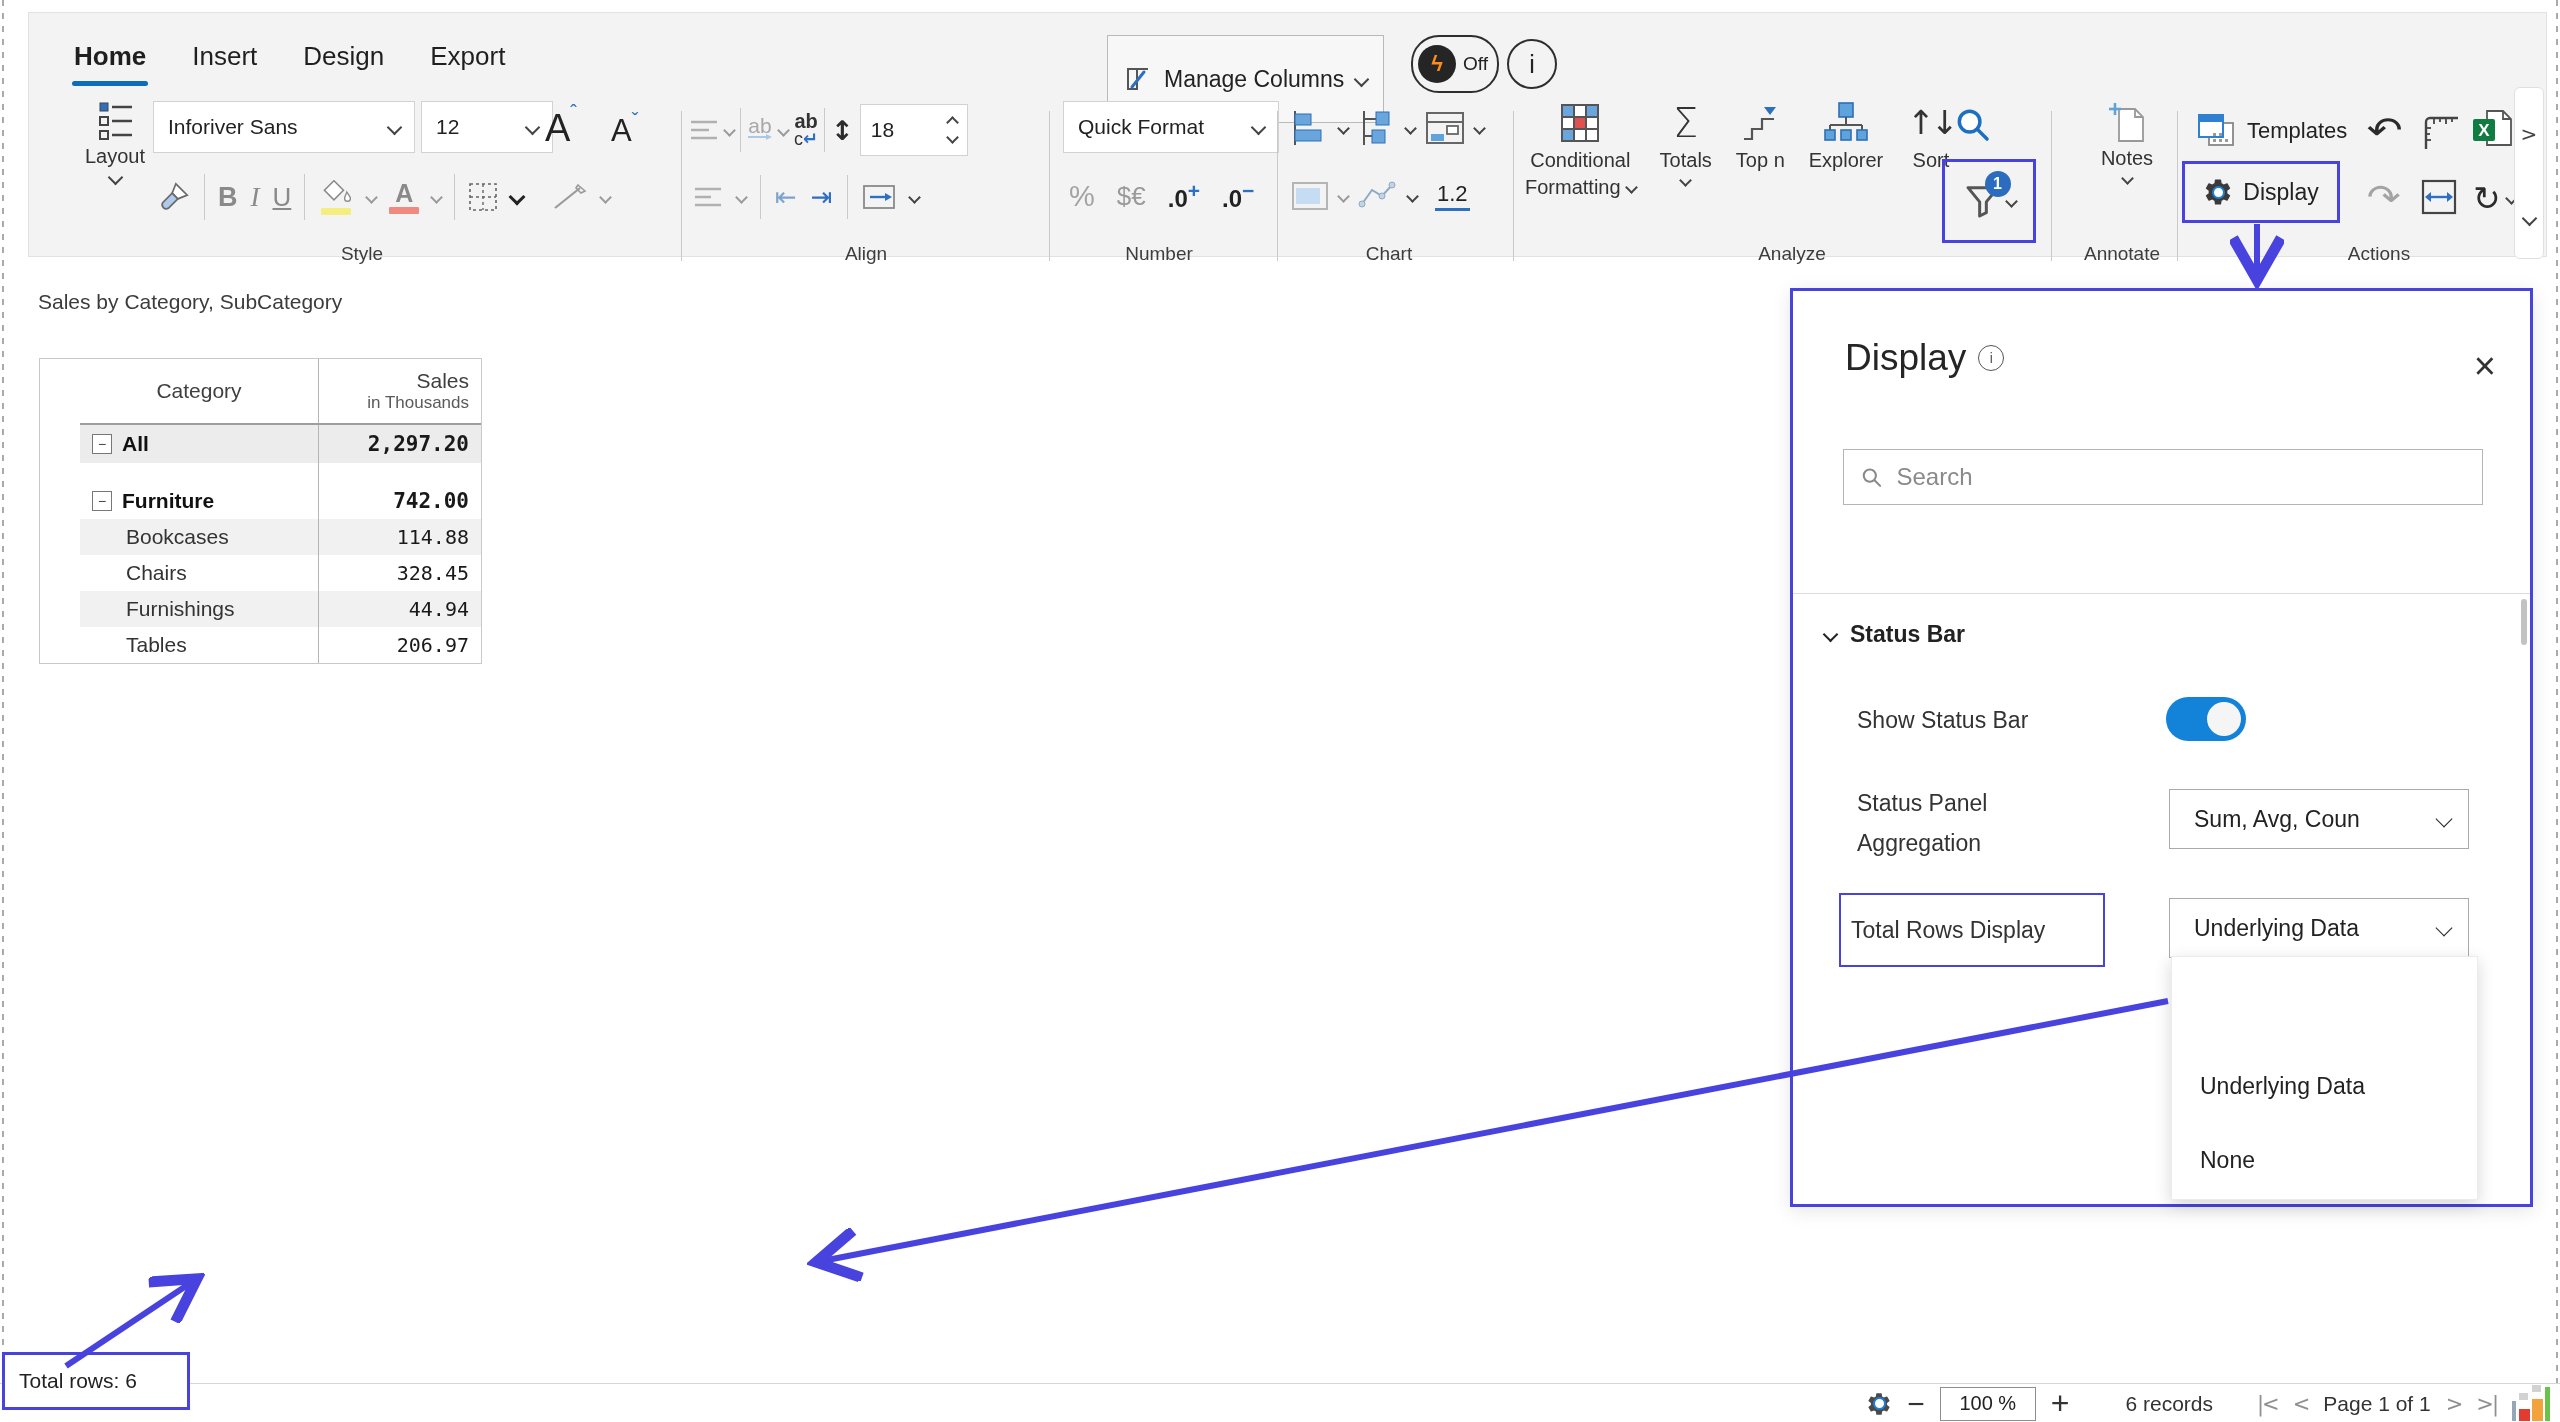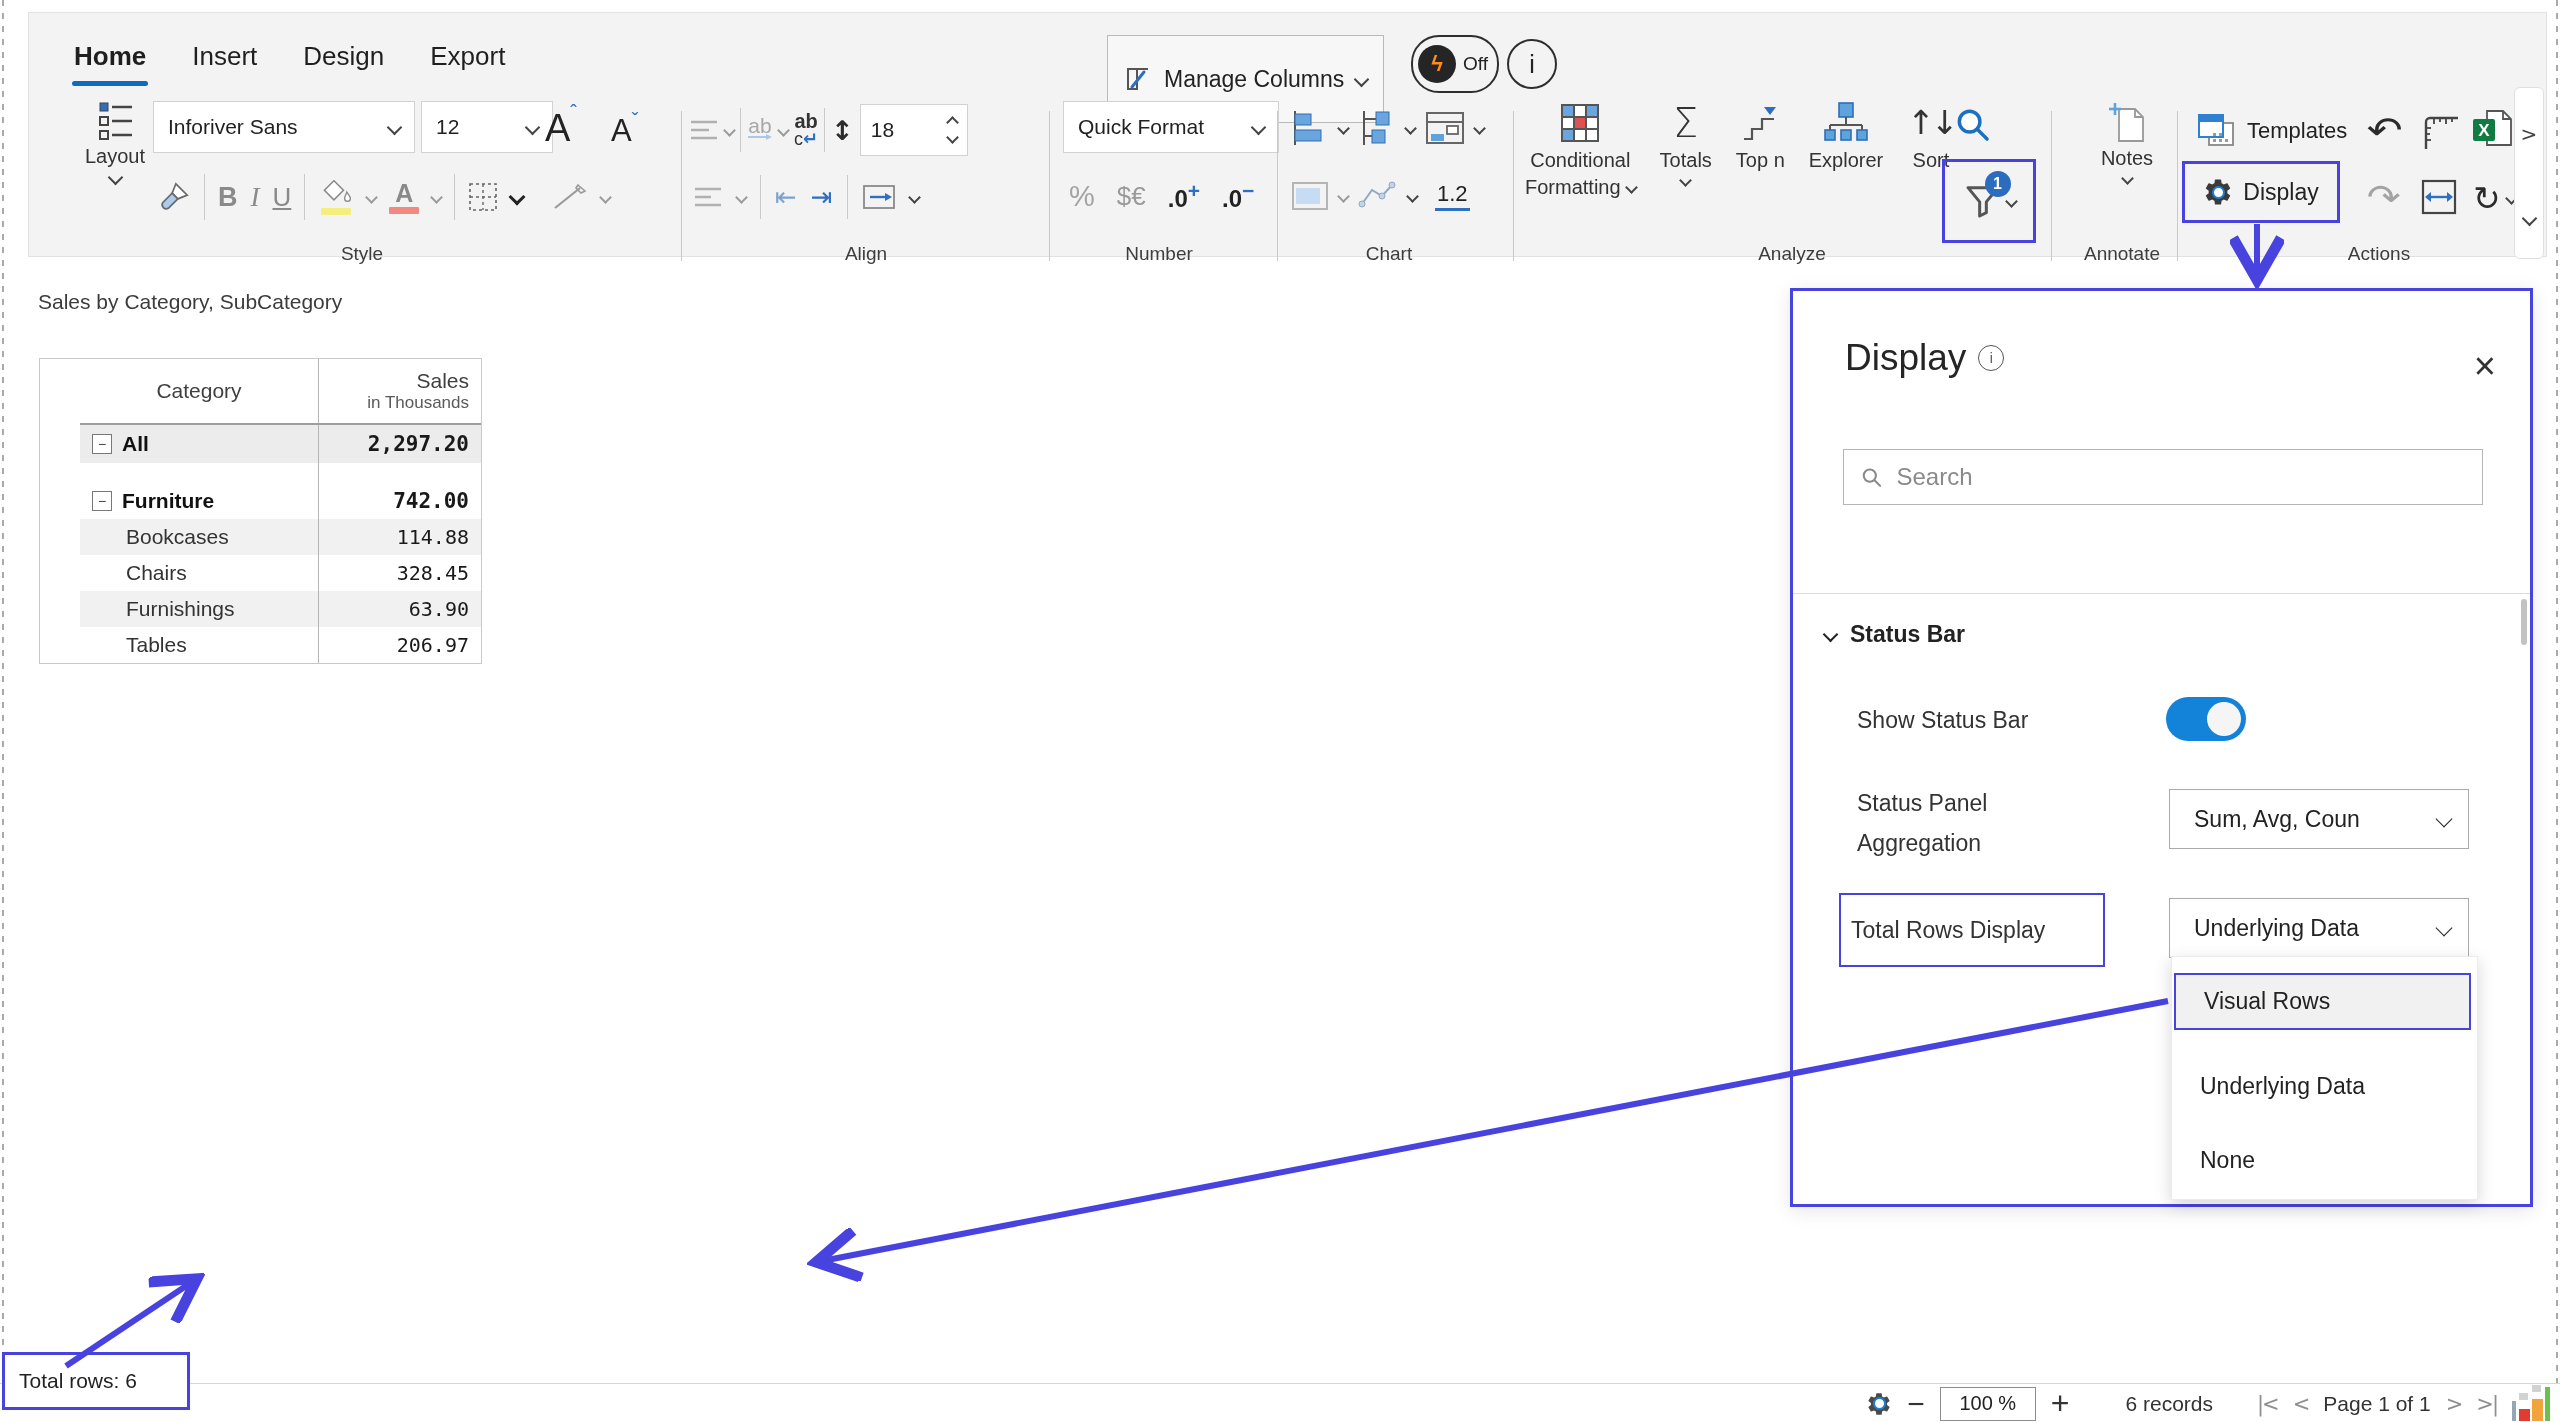--- a/index.html
+++ b/index.html
@@ -544,21 +544,21 @@
     </div>
     <div class="trow rowsub">
       <div class="indent">Chairs</div>
       <div class="tcell2">
           <span class="num">328.45</span>
         </div>
     </div>
     <div class="trow rowsub shade2">
       <div class="indent">Furnishings</div>
       <div class="tcell2">
-          <span class="num">63.90</span>
+          <span class="num">44.94</span>
         </div>
     </div>
     <div class="trow rowsub">
       <div class="indent">Tables</div>
       <div class="tcell2">
           <span class="num">206.97</span>
         </div>
     </div>
   </div>
 
@@ -600,21 +600,20 @@
 
     <div class="trd-box">
       <span class="plabel">Total Rows Display</span>
     </div>
     <div class="pdrop" style="left:376px;top:607px">
       <span>Underlying Data</span>
       <span class="chv" style="border-width:1.8px;border-color:#222;width:11px;height:11px"></span>
     </div>
 
     <div class="menu">
-      <div class="mitem mi-sel">Visual Rows</div>
       <div class="mitem mi-2">Underlying Data</div>
       <div class="mitem mi-3">None</div>
     </div>
   </div>
 
 
   <div class="statusbar">
     <div class="sbright">
       <span class="gearwrap">
         <svg width="26" height="26" fill="#4a4a4a">

